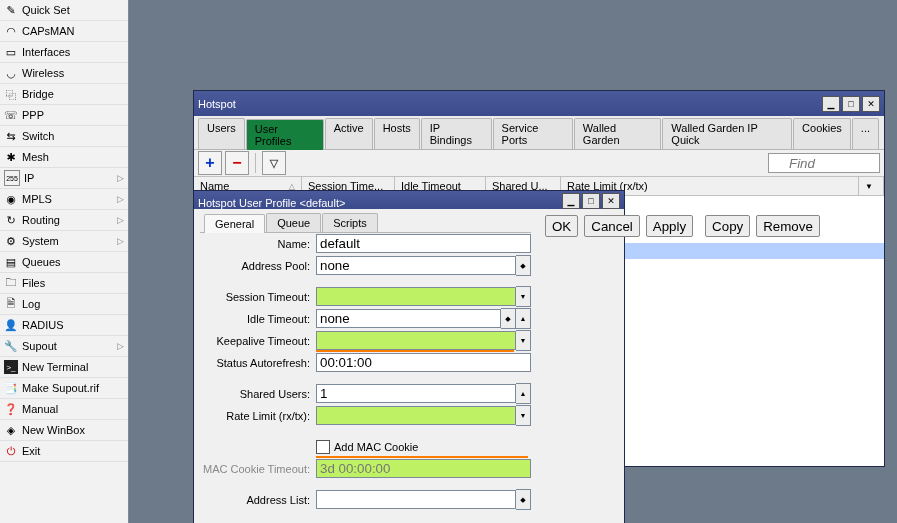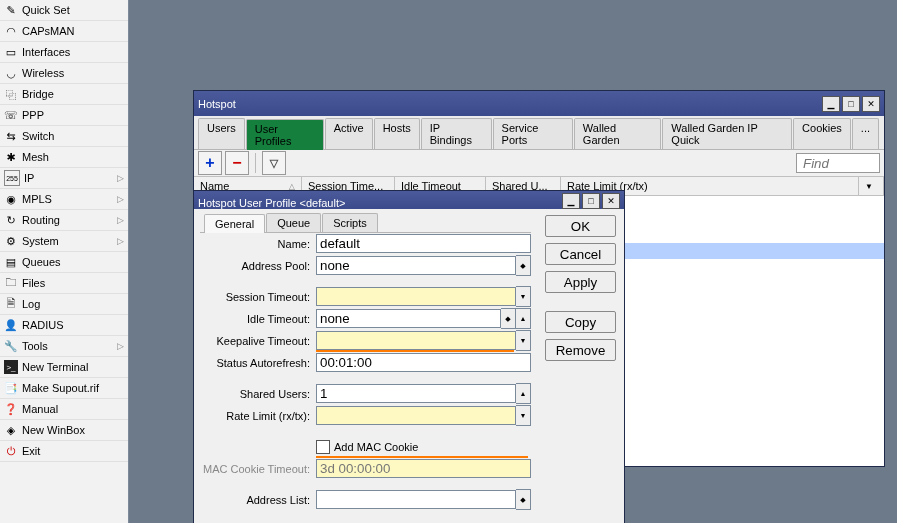--- a/index.html
+++ b/index.html
@@ -13,34 +13,34 @@
 .win-title{background:#3a4a8a;background:linear-gradient(#4a5a9a,#3a4a8a);color:#fff;height:25px;display:flex;align-items:center;padding:0 4px;font-size:11px}
 .win-title-text{flex:1}
 .win-btn{width:16px;height:14px;display:inline-flex;align-items:center;justify-content:center;background:#e8e8e8;color:#000;border:1px solid #555;margin-left:2px;font-size:9px;cursor:pointer}
 .tabstrip{display:flex;background:#ececec;border-bottom:1px solid #b5b5b5;padding:2px 4px 0 4px}
 .tab{padding:3px 8px;border:1px solid #b5b5b5;border-bottom:none;background:#e4e4e4;margin-right:1px;cursor:pointer;border-radius:2px 2px 0 0}
 .tab.active{background:#15803d;position:relative;top:1px}
 .toolbar{display:flex;align-items:center;height:26px;padding:0 4px;gap:3px;border-bottom:1px solid #c0c0c0}
 .tbtn{width:22px;height:22px;display:inline-flex;align-items:center;justify-content:center;border:1px solid #999;background:#f4f4f4;cursor:pointer;font-weight:bold}
 .tbtn.plus{color:#0033cc;font-size:16px}
 .tbtn.minus{color:#cc0000;font-size:16px}
-.find-box{margin-left:auto;width:70px;height:18px;border:1px solid #999;padding:0 6px;color:#888;font-style:italic}
+.find-box{margin-left:auto;width:70px;height:18px;border:1px solid #999;padding:0 20px;color:#888;font-style:italic}
 .grid-head{display:flex;background:#f0f0f0;border-bottom:1px solid #c0c0c0;height:18px;align-items:center}
 .gh{border-right:1px solid #c0c0c0;padding:0 6px;height:100%;display:flex;align-items:center;overflow:hidden;white-space:nowrap}
 .grid-body{background:#fff;height:270px;position:relative}
 .row-sel{position:absolute;left:0;right:0;height:16px;top:47px;background:#b5d0ff}
 .inner-title{background:#3a4a8a;background:linear-gradient(#4a5a9a,#3a4a8a);color:#fff;height:18px;display:flex;align-items:flex-end;padding:0 4px}
 .inner-body{display:flex}
 .form-area{flex:1;padding:2px 6px}
-.btn-col{width:90px;padding:6px 8px;display:flex;flex-direction:column;gap:6px}
+.btn-col{width:90px;padding:6px 8px;display:flex;flex-direction:row;gap:6px}
 .dlg-btn{height:22px;border:1px solid #888;background:#eee;cursor:pointer;border-radius:2px}
 .frow{display:flex;align-items:center;height:21px;margin:1px 0}
 .flabel{width:110px;text-align:right;padding-right:6px}
 .finput{flex:1;height:17px;border:1px solid #7a8a9a;background:#fff;padding:0 3px}
-.finput.disabled{background:#fef9c3;color:#777}
+.finput.disabled{background:#bef264;color:#777}
 .dropbtn{width:14px;height:19px;display:flex;align-items:center;justify-content:center;border:1px solid #7a8a9a;border-left:none;background:#eee;font-size:7px;cursor:pointer}
 .sep{height:8px}
 .hl{position:absolute;height:2px;background:#ff7a00}
 .chk{width:12px;height:12px;border:1px solid #555;background:#fff;margin-right:4px}
 .in-tabs{display:flex;padding:2px 4px 0 4px;border-bottom:1px solid #b5b5b5}
 .in-tab{padding:3px 10px;border:1px solid #b5b5b5;border-bottom:none;background:#e4e4e4;margin-right:1px;cursor:pointer;border-radius:2px 2px 0 0}
 .in-tab.active{background:#f8f8f8;position:relative;top:1px}
 .drop-arrow{width:12px;text-align:center;font-size:8px;cursor:pointer}
 </style>
 </head>
@@ -110,21 +110,21 @@
   <div class="sidebar-item">
       <span class="sidebar-icon">🗎</span>
       <span class="sidebar-label">Log</span>
     </div>
   <div class="sidebar-item">
       <span class="sidebar-icon">👤</span>
       <span class="sidebar-label">RADIUS</span>
     </div>
   <div class="sidebar-item">
       <span class="sidebar-icon">🔧</span>
-      <span class="sidebar-label">Tools</span>
+      <span class="sidebar-label">Supout</span>
       <span class="sidebar-arrow">▷</span>
     </div>
   <div class="sidebar-item">
       <span class="sidebar-icon" style="background:#222;color:#fff;font-size:8px">&gt;_</span>
       <span class="sidebar-label">New Terminal</span>
     </div>
   <div class="sidebar-item">
       <span class="sidebar-icon">📑</span>
       <span class="sidebar-label">Make Supout.rif</span>
     </div>

